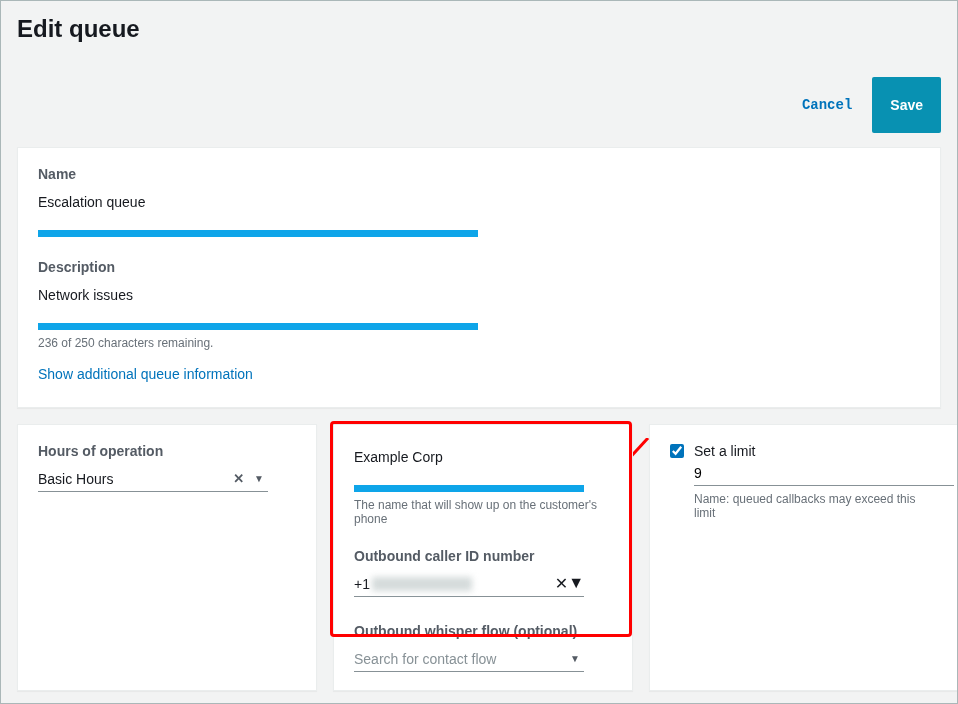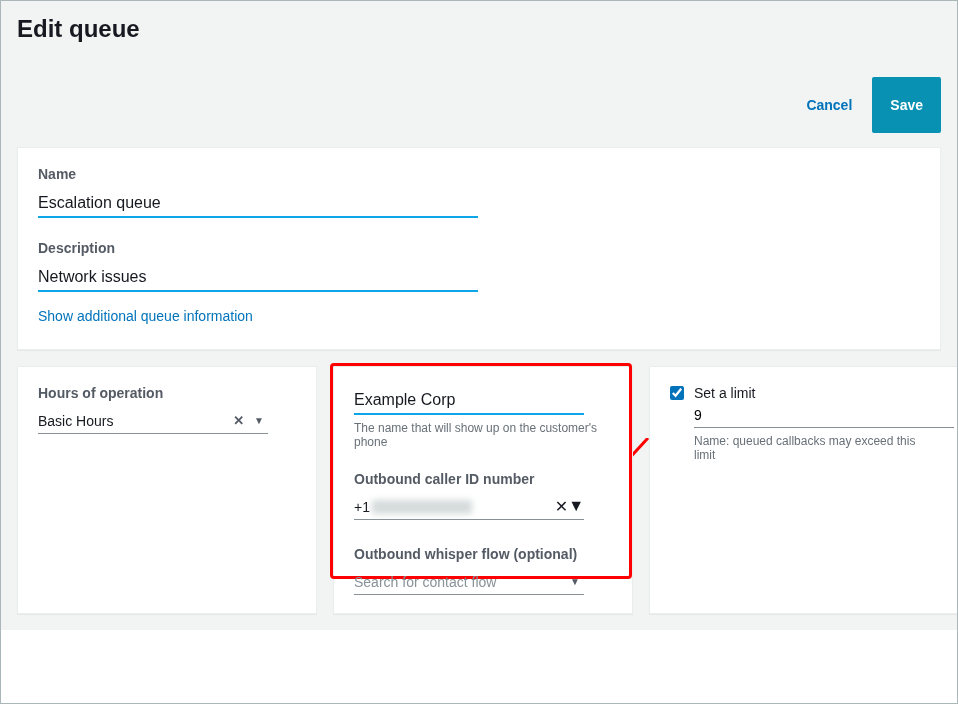--- a/index.html
+++ b/index.html
@@ -31,20 +31,21 @@
     align-items: center;
     gap: 20px;
     padding: 10px 0 14px 0;
   }
   .cancel-link {
     color: #0073bb;
     font-size: 14px;
     font-weight: 700;
     cursor: pointer;
     text-decoration: none;
+    font-family: Liberation Mono, monospace;
   }
   .save-btn {
     background: #0891b2;
     color: #ffffff;
     border: none;
     padding: 20px 18px;
     font-size: 14px;
     font-weight: 700;
     cursor: pointer;
     border-radius: 2px;
@@ -58,24 +59,24 @@
   .label {
     font-size: 14px;
     font-weight: 700;
     color: #545b64;
     margin-bottom: 6px;
     display: block;
   }
   .field-input {
     width: 440px;
     border: none;
-    border-bottom: 2px solid #0ea5e9;
-    font-size: 16px;
-    color: #16191f;
-    padding: 6px 0 4px 0;
+    border-bottom: 7px solid #0ea5e9;
+    font-size: 14px;
+    color: #16191f;
+    padding: 6px 0 20px 0;
     background: transparent;
     outline: none;
   }
   .field-small {
     width: 230px;
   }
   .helper {
     font-size: 12px;
     color: #687078;
     margin-top: 6px;
@@ -213,20 +214,21 @@
   </div>
 
   <div class="card" style="position:relative;">
     <div class="field-block">
       <label class="label">Name</label>
       <input class="field-input" type="text" value="Escalation queue" style="">
     </div>
     <div class="field-block" style="margin-bottom:10px;">
       <label class="label">Description</label>
       <input class="field-input" type="text" value="Network issues" style="">
+      <div class="helper">236 of 250 characters remaining.</div>
     </div>
     <span class="link">Show additional queue information</span>
 
     <svg class="arrow-svg" width="130" height="130">
       <defs>
         <marker id="arrowhead" markerWidth="10" markerHeight="8" refX="2" refY="4" orient="auto">
           <polygon points="0 0, 10 4, 0 8" fill="#ff0000"></polygon>
         </marker>
       </defs>
       <line x1="110" y1="0" x2="18" y2="100" stroke="#ff0000" stroke-width="3" marker-end="url(#arrowhead)"></line>

